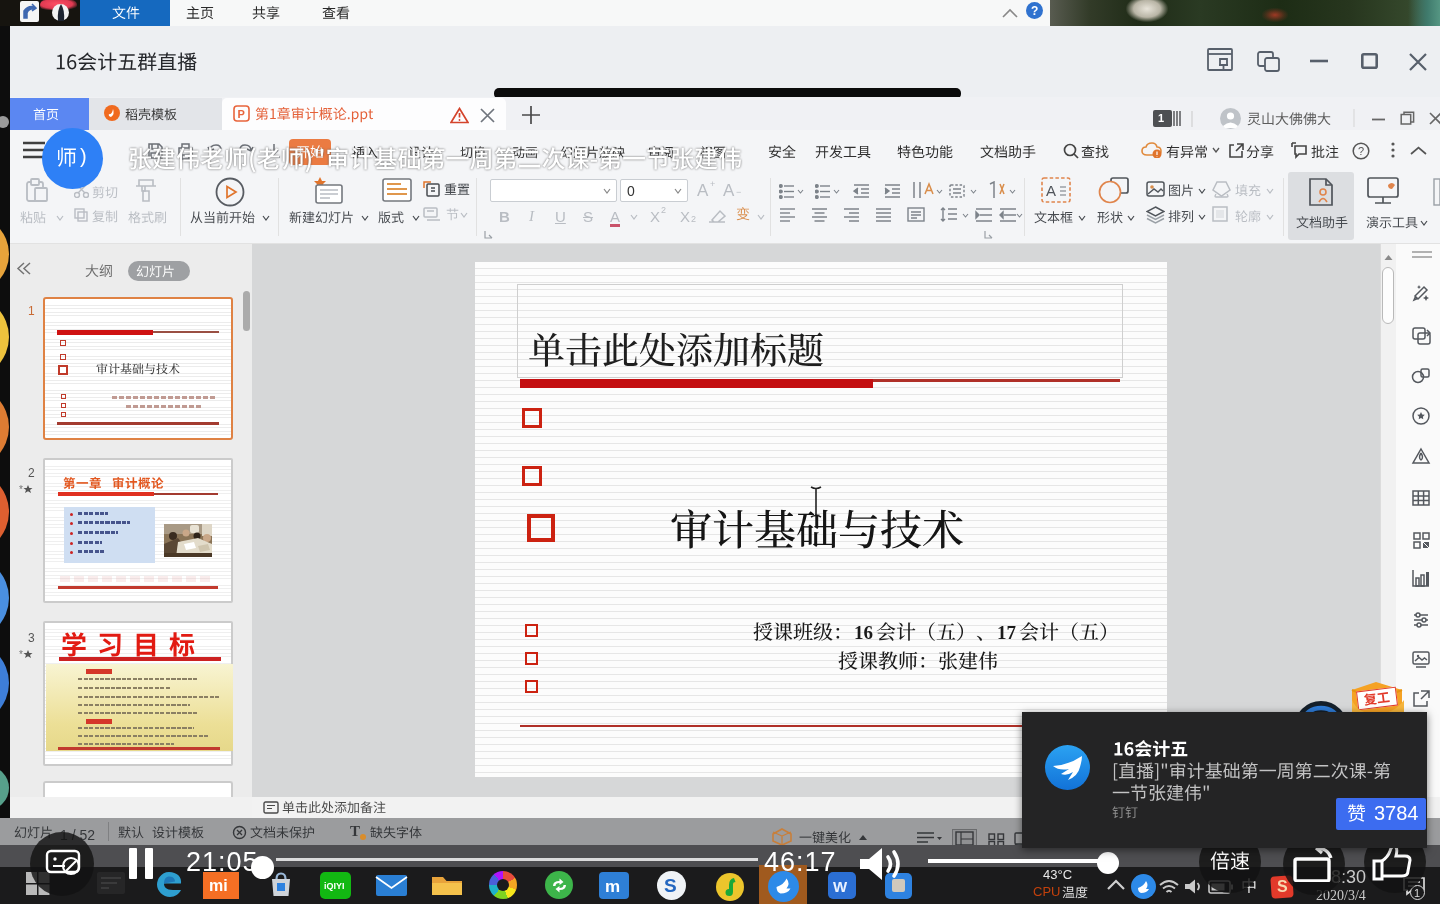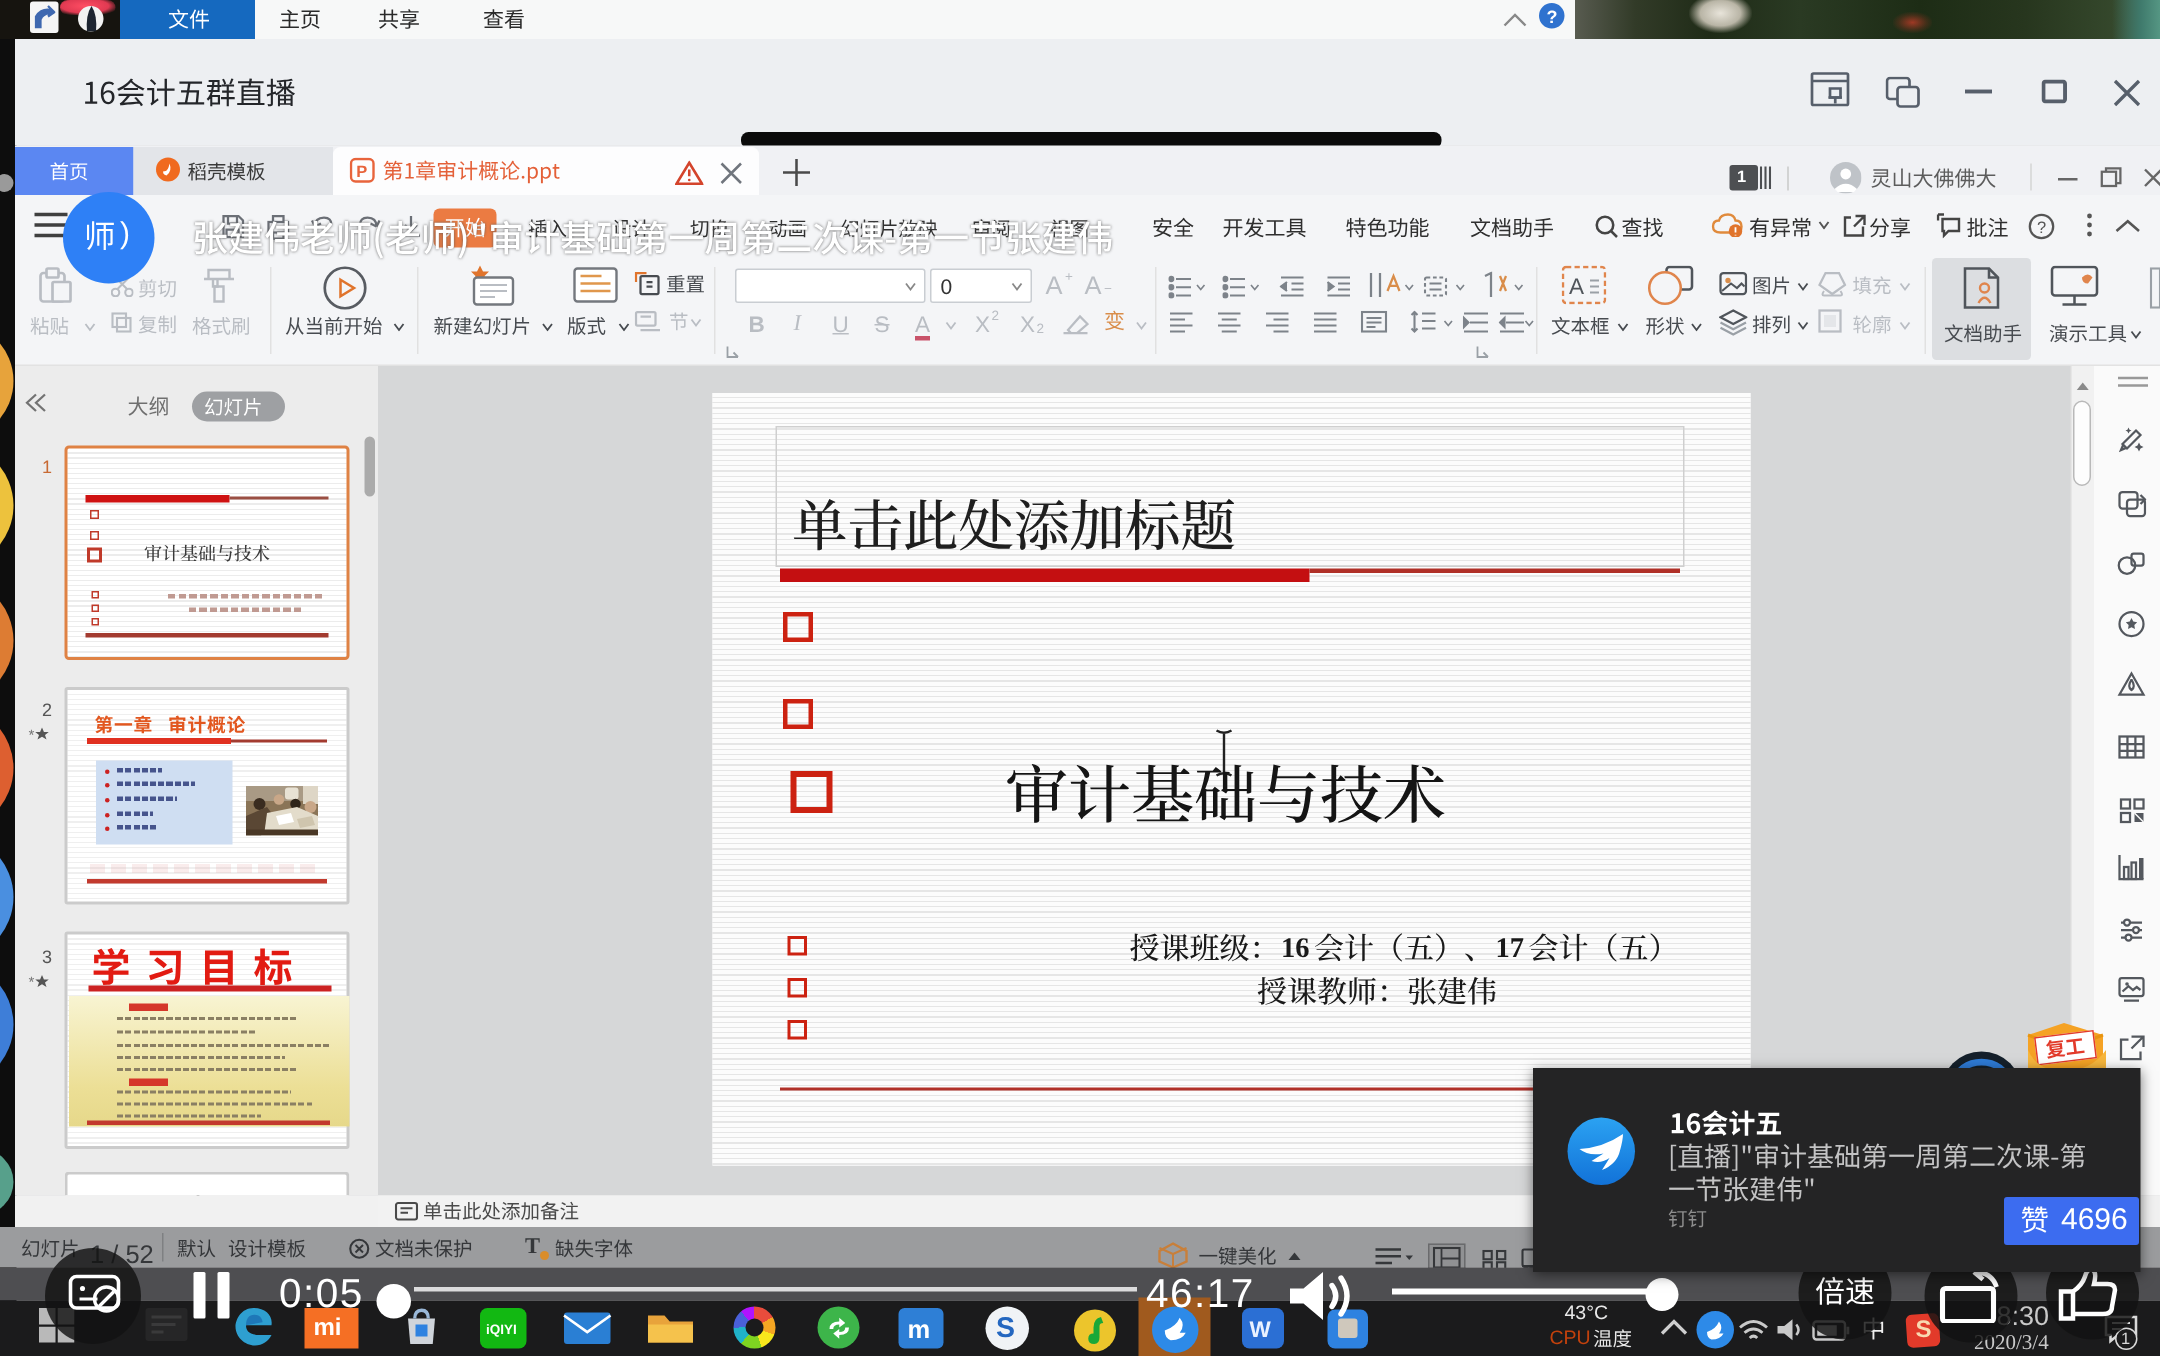--- a/index.html
+++ b/index.html
@@ -1267,21 +1267,21 @@
   </svg>
 <svg style="position:absolute;left:122px;top:795px;" width="1" height="1" viewBox="0 0 1 1"></svg>
 <div style="position:absolute;left:0px;top:818px;width:1440px;height:27px;background:#9b9c9e"></div>
 <svg style="position:absolute;left:14.0px;top:826.0px;overflow:visible;" width="39.0" height="16.2">
     <g fill="#35373a" transform="translate(0,11.2) scale(0.013,-0.013)">
       <use href="#g42" x="0"></use>
       <use href="#g43" x="1000"></use>
       <use href="#g44" x="2000"></use>
     </g>
   </svg>
-<div style="position:absolute;left:60px;top:828px;font-family:'Liberation Sans',sans-serif;font-size:17px;color:#35373a;font-weight:400;line-height:1;white-space:nowrap;">1 / 52</div>
+<div style="position:absolute;left:60px;top:828px;font-family:'Liberation Sans',sans-serif;font-size:14px;color:#35373a;font-weight:400;line-height:1;white-space:nowrap;">1 / 52</div>
 <div style="position:absolute;left:108px;top:822px;width:1px;height:19px;background:#7f8082"></div>
 <svg style="position:absolute;left:118.0px;top:826.0px;overflow:visible;" width="26.0" height="16.2">
     <g fill="#35373a" transform="translate(0,11.2) scale(0.013,-0.013)">
       <use href="#g148" x="0"></use>
       <use href="#g149" x="1000"></use>
     </g>
   </svg>
 <svg style="position:absolute;left:152.0px;top:826.0px;overflow:visible;" width="52.0" height="16.2">
     <g fill="#35373a" transform="translate(0,11.2) scale(0.013,-0.013)">
       <use href="#g37" x="0"></use>
@@ -1457,21 +1457,21 @@
 <div style="position:absolute;left:1364px;top:831px;width:62px;height:62px;border-radius:50%;background:rgba(18,18,18,.82)"></div>
 <svg style="position:absolute;left:45px;top:849px;" width="38" height="28" viewBox="0 0 38 28">
     <rect x="2" y="2" width="32" height="21" rx="4" fill="none" stroke="#fff" stroke-width="2.4"></rect>
     <circle cx="10" cy="10" r="1.7" fill="#fff"></circle>
     <path d="M8 17 H20" stroke="#fff" stroke-width="2"></path>
     <circle cx="26" cy="17" r="8" fill="rgba(18,18,18,0)" stroke="#fff" stroke-width="2.2"></circle>
     <path d="M21 22 L31 12" stroke="#fff" stroke-width="2.2"></path>
   </svg>
 <div style="position:absolute;left:129px;top:848px;width:8px;height:31px;background:#fff;border-radius:1px"></div>
 <div style="position:absolute;left:145px;top:848px;width:8px;height:31px;background:#fff;border-radius:1px"></div>
-<div style="position:absolute;left:186px;top:849px;font-family:'Liberation Sans',sans-serif;font-size:27px;color:#fff;font-weight:400;line-height:1;white-space:nowrap;letter-spacing:1px;">0:05</div>
+<div style="position:absolute;left:186px;top:849px;font-family:'Liberation Sans',sans-serif;font-size:27px;color:#fff;font-weight:400;line-height:1;white-space:nowrap;letter-spacing:1px;">21:05</div>
 <div style="position:absolute;left:251px;top:856px;width:23px;height:23px;border-radius:50%;background:#fff"></div>
 <div style="position:absolute;left:276px;top:858px;width:482px;height:3px;background:rgba(255,255,255,.8)"></div>
 <div style="position:absolute;left:764px;top:849px;font-family:'Liberation Sans',sans-serif;font-size:27px;color:#fff;font-weight:400;line-height:1;white-space:nowrap;letter-spacing:1px;">46:17</div>
 <svg style="position:absolute;left:858px;top:845px;" width="52" height="38" viewBox="0 0 52 38">
     <path d="M2 14 H11 L24 3 V35 L11 24 H2 Z" fill="#fff"></path>
     <path d="M30 12 Q35 19 30 26 M36 7 Q44 19 36 31" fill="none" stroke="#fff" stroke-width="3.6" stroke-linecap="round"></path>
   </svg>
 <div style="position:absolute;left:928px;top:859px;width:190px;height:3.5px;background:#fff"></div>
 <div style="position:absolute;left:1097px;top:852px;width:22px;height:22px;border-radius:50%;background:#fff"></div>
 <svg style="position:absolute;left:1210.0px;top:851.0px;overflow:visible;" width="40.0" height="25.0">
@@ -1598,12 +1598,12 @@
       <use href="#g205" x="0"></use>
       <use href="#g205" x="1000"></use>
     </g>
   </svg>
 <div style="position:absolute;left:1336px;top:798px;width:90px;height:32px;background:#3c6cf0;border-radius:2px"></div>
 <svg style="position:absolute;left:1347.0px;top:804.0px;overflow:visible;" width="19.0" height="23.8">
     <g fill="#fff" transform="translate(0,16.3) scale(0.019,-0.019)">
       <use href="#g206" x="0"></use>
     </g>
   </svg>
-<div style="position:absolute;left:1374px;top:803px;font-family:'Liberation Sans',sans-serif;font-size:20px;color:#fff;font-weight:400;line-height:1;white-space:nowrap;">4696</div>
+<div style="position:absolute;left:1374px;top:803px;font-family:'Liberation Sans',sans-serif;font-size:20px;color:#fff;font-weight:400;line-height:1;white-space:nowrap;">3784</div>
 </body></html>

